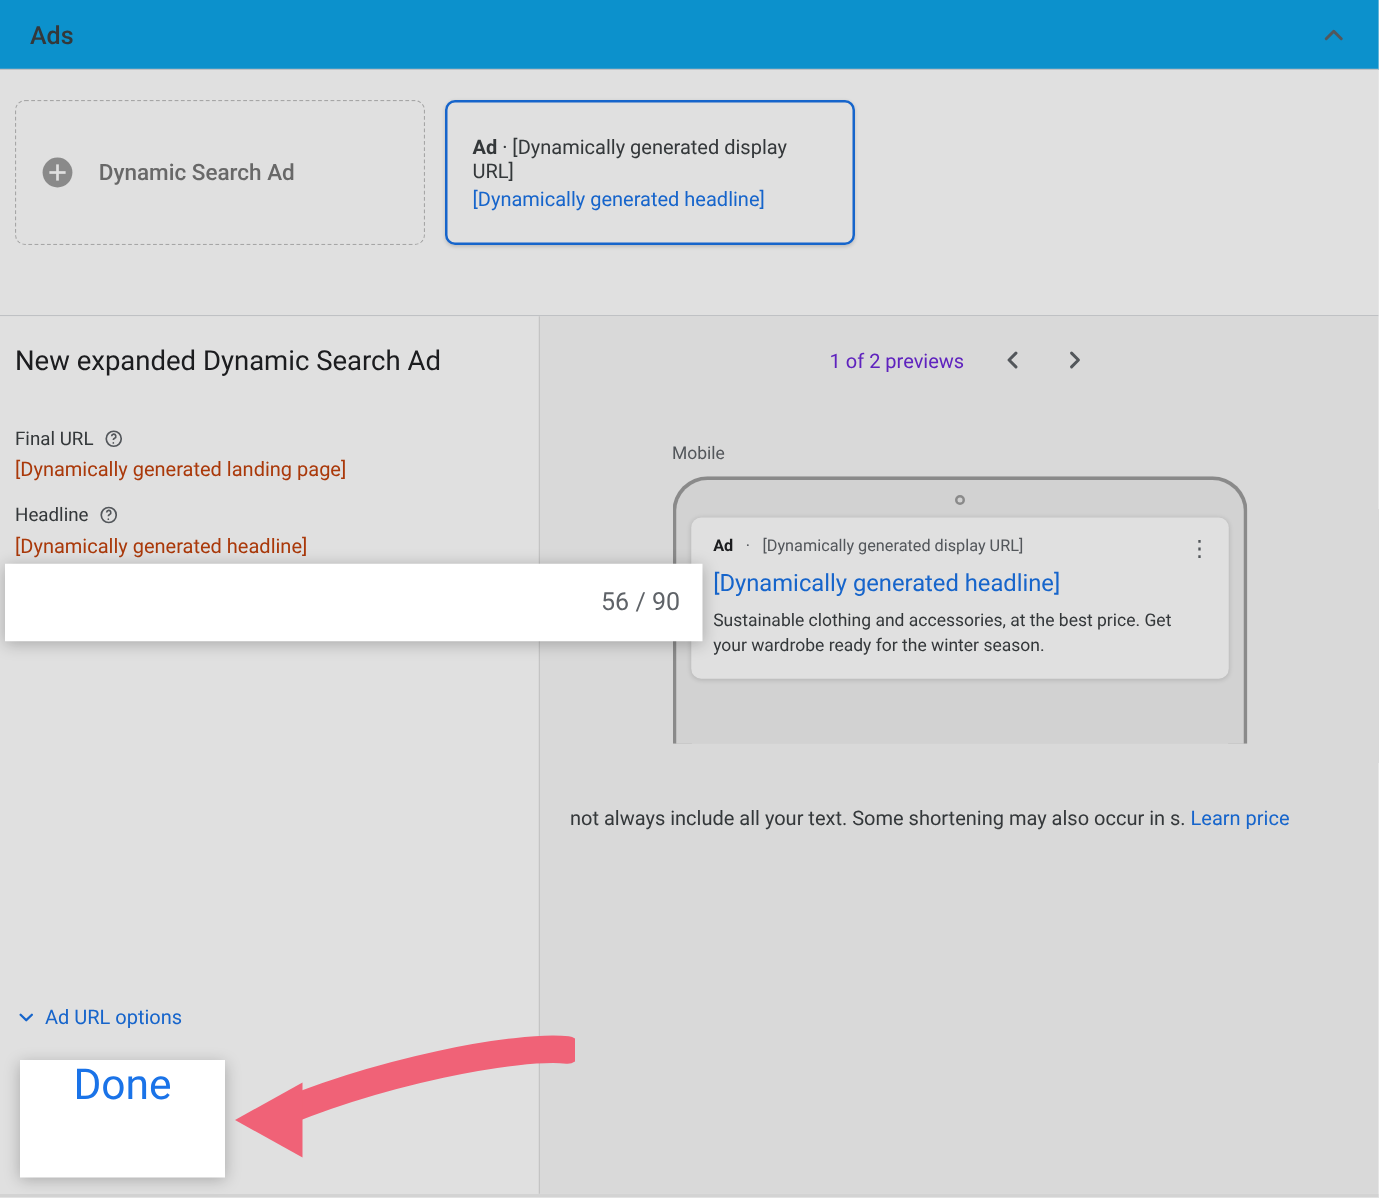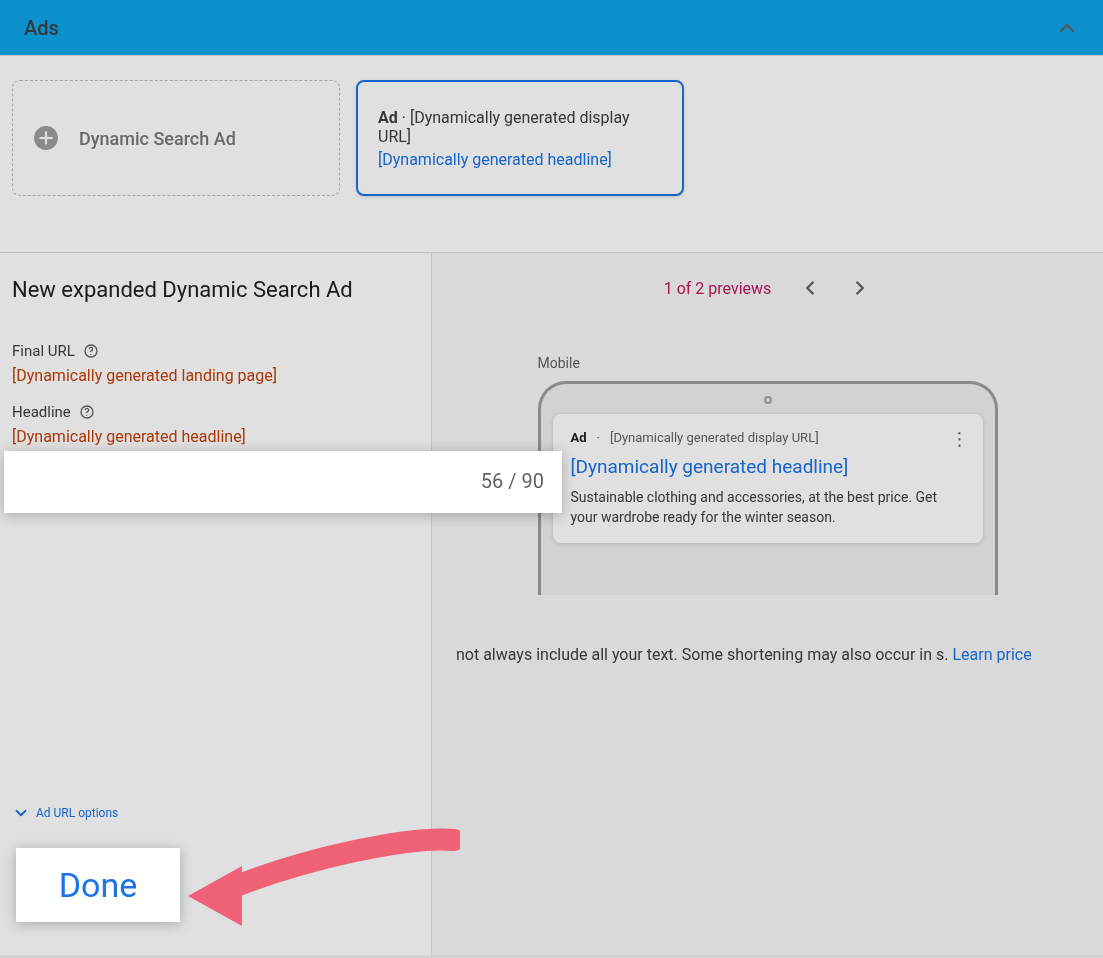--- a/index.html
+++ b/index.html
@@ -80,30 +80,30 @@
     background: #fff;
     padding: 24px 12px 24px 12px;
     border-right: 1px solid #e0e0e0;
     position: relative;
   }
   .left-title { font-size: 22px; font-weight: 400; margin-bottom: 40px; }
   .field-block { margin-bottom: 18px; }
   .fld-label { font-size: 15px; color: #3c4043; display: inline-flex; align-items: center; gap: 8px; }
   .fld-value { font-size: 16px; color: #c2410c; margin-top: 6px; }
   .help-q { width: 16px; height: 16px; }
-  .url-options { display: inline-flex; align-items: center; gap: 6px; color: #1a73e8; font-size: 12px; margin-top: 340px; }
+  .url-options { display: inline-flex; align-items: center; gap: 6px; color: #1a73e8; font-size: 16px; margin-top: 340px; }
   .url-options svg { width: 18px; height: 18px; }
   
   .right-pane {
     flex: 1;
     background: #f7f7f7;
     position: relative;
     padding: 24px;
   }
-  .preview-nav { display: flex; align-items: center; justify-content: center; gap: 28px; font-size: 16px; color: #be185d; }
+  .preview-nav { display: flex; align-items: center; justify-content: center; gap: 28px; font-size: 16px; color: #6d28d9; }
   .prev-arrow { width: 22px; height: 22px; cursor: pointer; }
   .mobile-wrap { margin: 56px auto 0 auto; width: 460px; position: relative; }
   .mobile-label { font-size: 14px; color: #5f6368; margin-bottom: 10px; }
   .mobile-frame {
     width: 460px;
     height: 214px;
     border: 3px solid #9e9e9e;
     border-bottom: none;
     border-radius: 28px 28px 0 0;
     background: #efefef;
@@ -152,24 +152,24 @@
     padding: 0 8px;
     font-size: 17px;
     color: #5f6368;
   }
   .od-help { position: absolute; right: 16px; top: 50%; transform: translateY(-50%); width:24px; height:24px; }
   .od-count { text-align: right; font-size: 20px; color: #5f6368; margin: 10px 6px 6px 0; }
   
   .done-pop {
     position: absolute;
     left: 16px; top: 848px;
-    width: 164px; height: 74px;
+    width: 164px; height: 94px;
     background: #fff;
     box-shadow: 0 2px 12px rgba(0,0,0,.25);
-    display: flex; align-items:center; justify-content:center;
+    display: flex; justify-content:center;
     z-index: 20;
   }
   .done-pop span { font-size: 34px; color: #1a73e8; font-weight: 400; }
   .arrow-annot {
     position: absolute;
     left: 184px; top: 826px;
     width: 276px; height: 116px;
     z-index: 20;
     pointer-events: none;
   }

